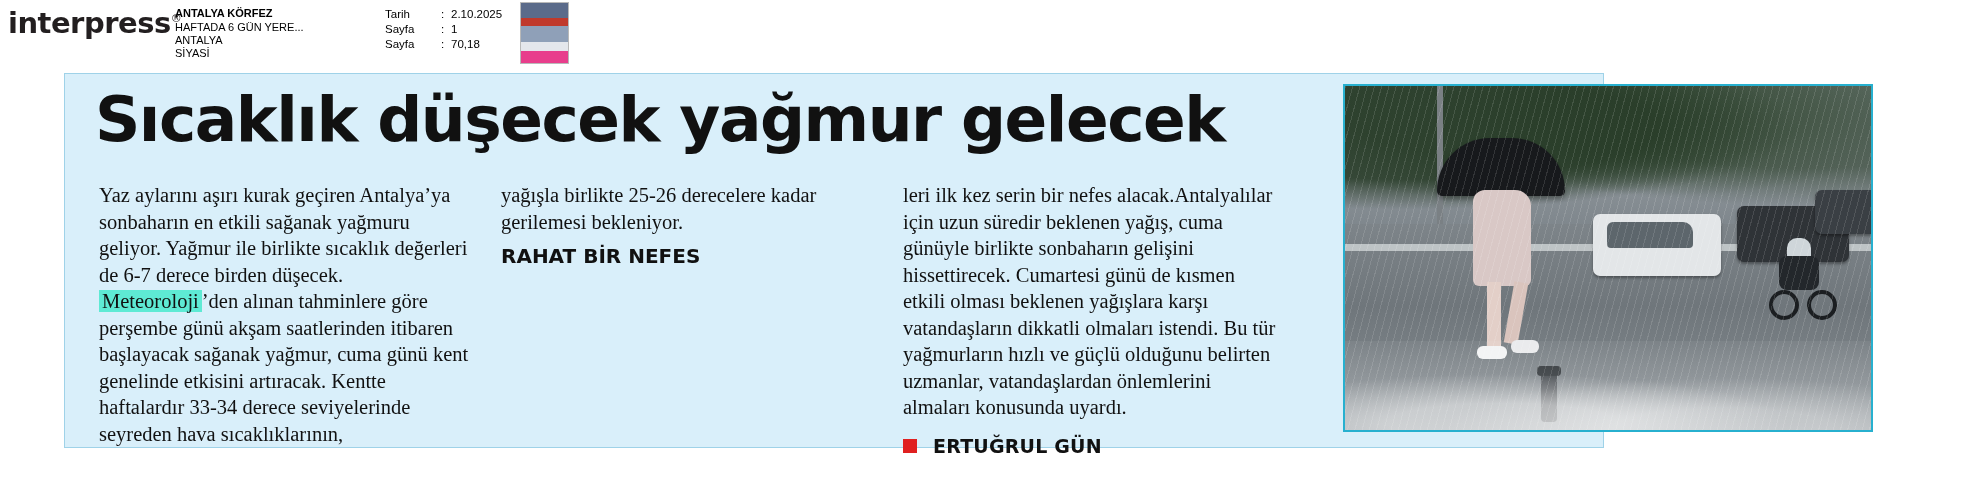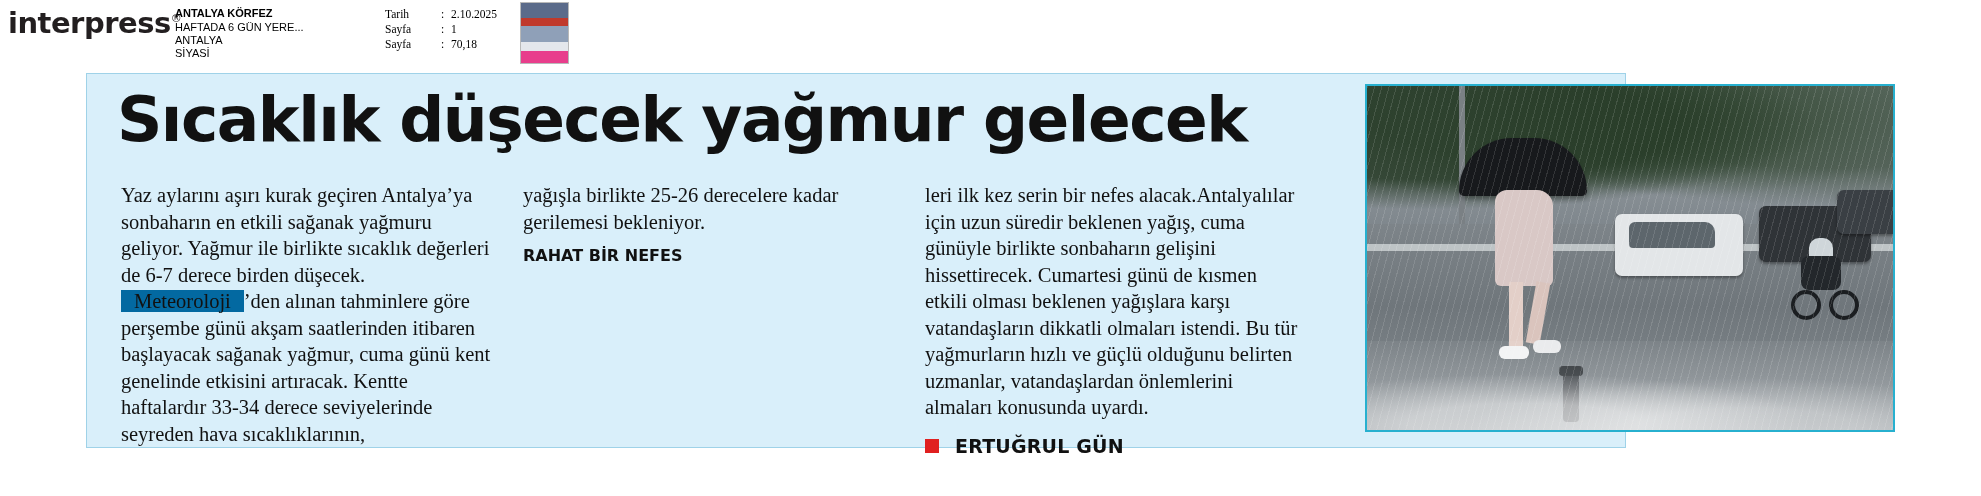--- a/index.html
+++ b/index.html
@@ -59,21 +59,21 @@
   }
   .paper-meta .sub {
     font-size: 11px;
     line-height: 13px;
   }
 
   .meta-table {
     position: absolute;
     left: 385px;
     top: 7px;
-    font-family: Liberation Serif, serif;
+    font-family: Liberation Sans, sans-serif;
     font-size: 11.5px;
     line-height: 15px;
     color: #000;
   }
   .meta-row { display: flex; }
   .meta-label { width: 56px; }
   .meta-colon { width: 10px; }
   .meta-value { min-width: 60px; }
 
   .thumb {
@@ -88,21 +88,21 @@
   }
   .thumb .t-band1 { position:absolute; left:0; top:0; width:47px; height:15px; background:#5b6b8a; }
   .thumb .t-band2 { position:absolute; left:0; top:15px; width:47px; height:8px; background:#c0392b; }
   .thumb .t-band3 { position:absolute; left:0; top:23px; width:47px; height:16px; background:#8fa0b8; }
   .thumb .t-band4 { position:absolute; left:0; top:39px; width:47px; height:9px; background:#e4e7ec; }
   .thumb .t-band5 { position:absolute; left:0; top:48px; width:47px; height:12px; background:#e83e8c; }
 
   
   .clip {
     position: absolute;
-    left: 86px;
+    left: 64px;
     top: 73px;
     width: 1540px;
     height: 375px;
     background: #d9effa;
     border: 1px solid #9fd2e8;
     box-sizing: border-box;
   }
 
   .headline {
     position: absolute;
@@ -134,28 +134,28 @@
     color: #111;
     text-align: left;
     hyphens: manual;
   }
   .col p {
     margin: 0 0 0 0;
   }
   .subhead {
     font-family: "DejaVu Sans", sans-serif;
     font-weight: bold;
-    font-size: 16px;
+    font-size: 20px;
     line-height: 30px;
     margin: 6px 0 2px 0;
     color: #111;
   }
   .hl {
-    background: #0369a1;
-    padding: 0 13px;
+    background: #5eead4;
+    padding: 0 3px;
   }
   .byline {
     margin-top: 12px;
     font-family: "DejaVu Sans", sans-serif;
     font-weight: bold;
     font-size: 19px;
     letter-spacing: 0.2px;
     color: #111;
     display: flex;
     align-items: center;

